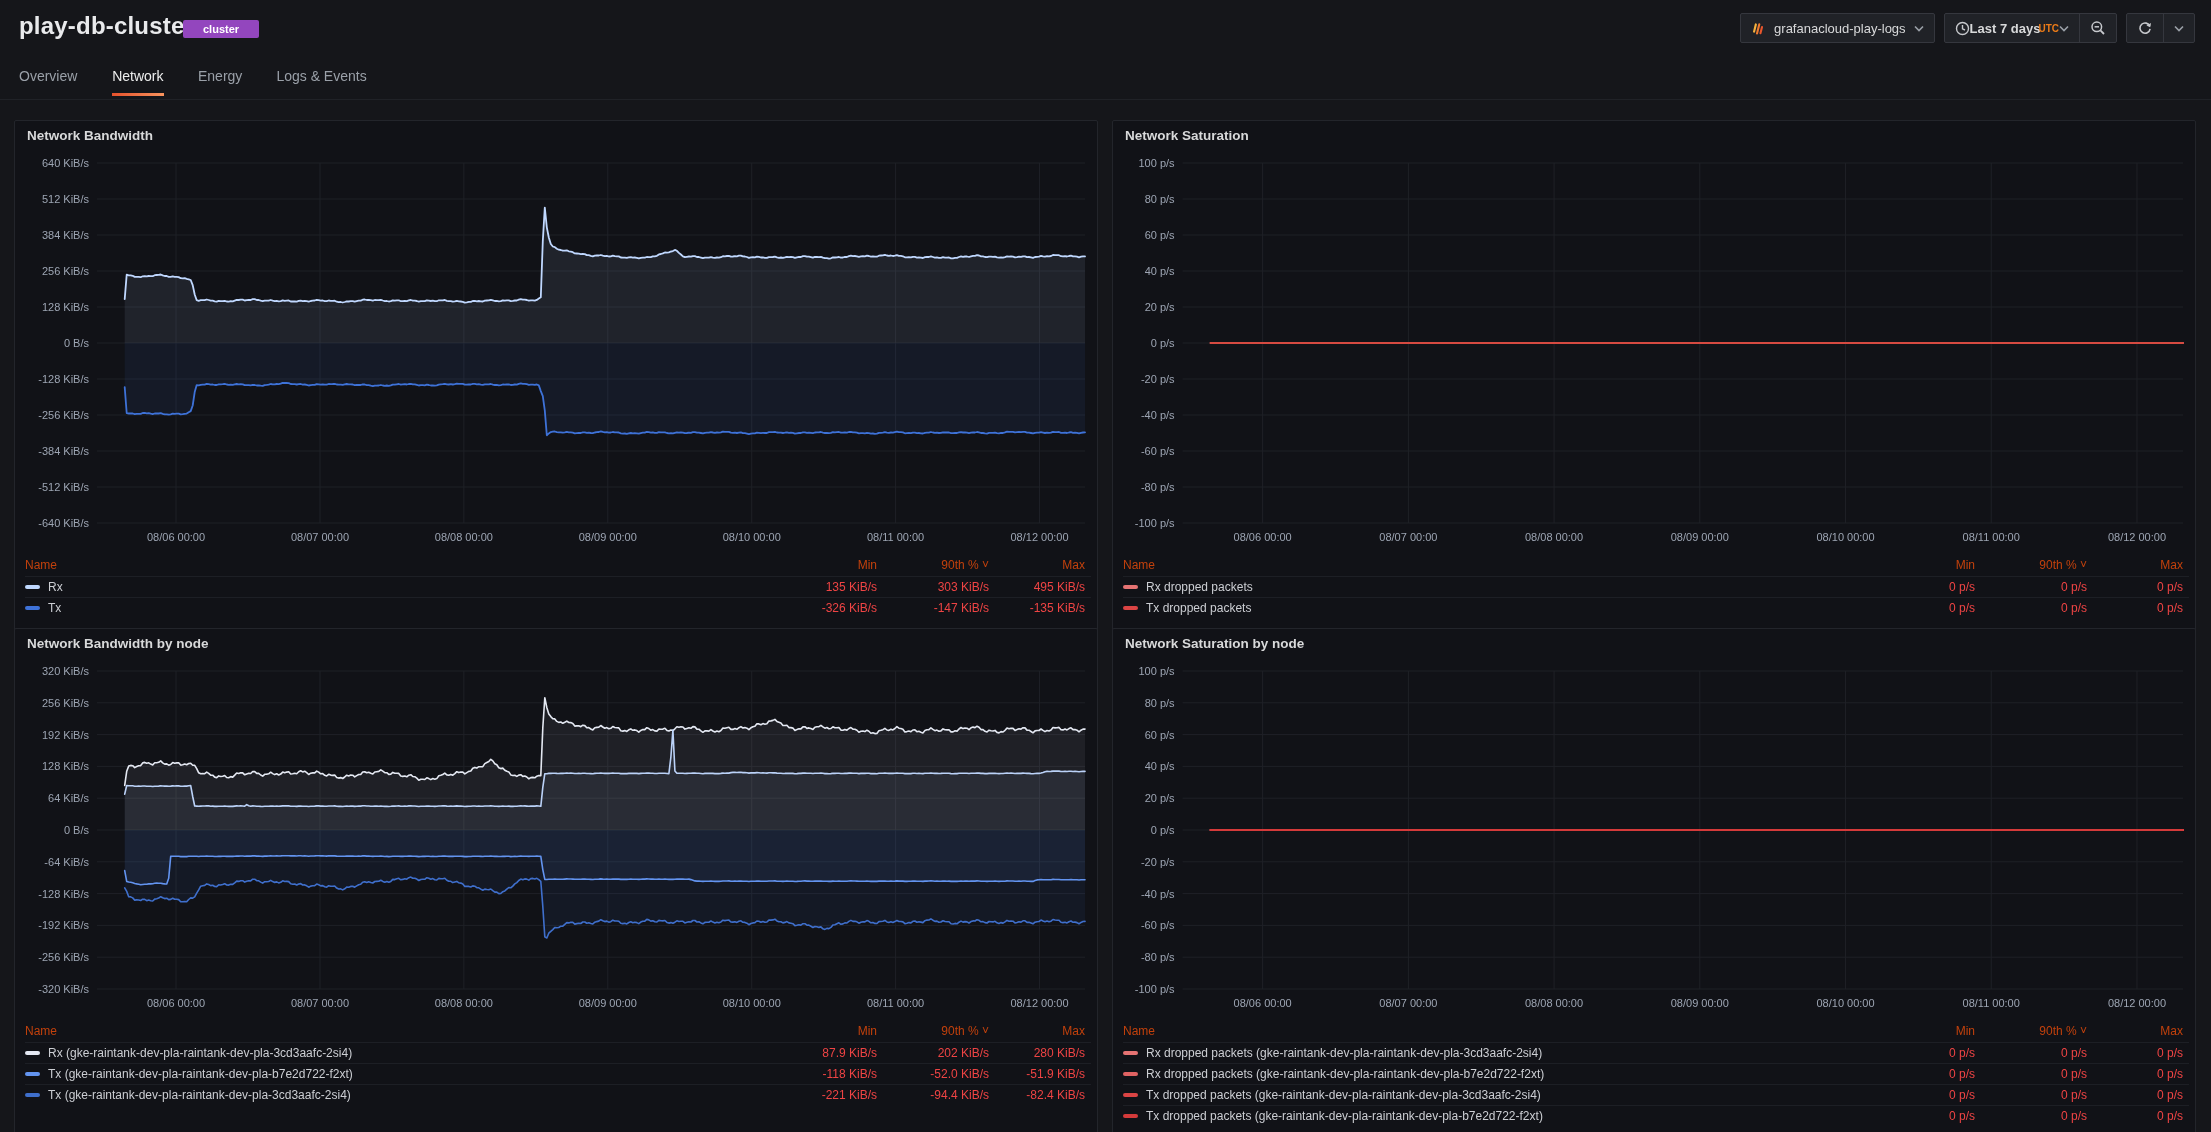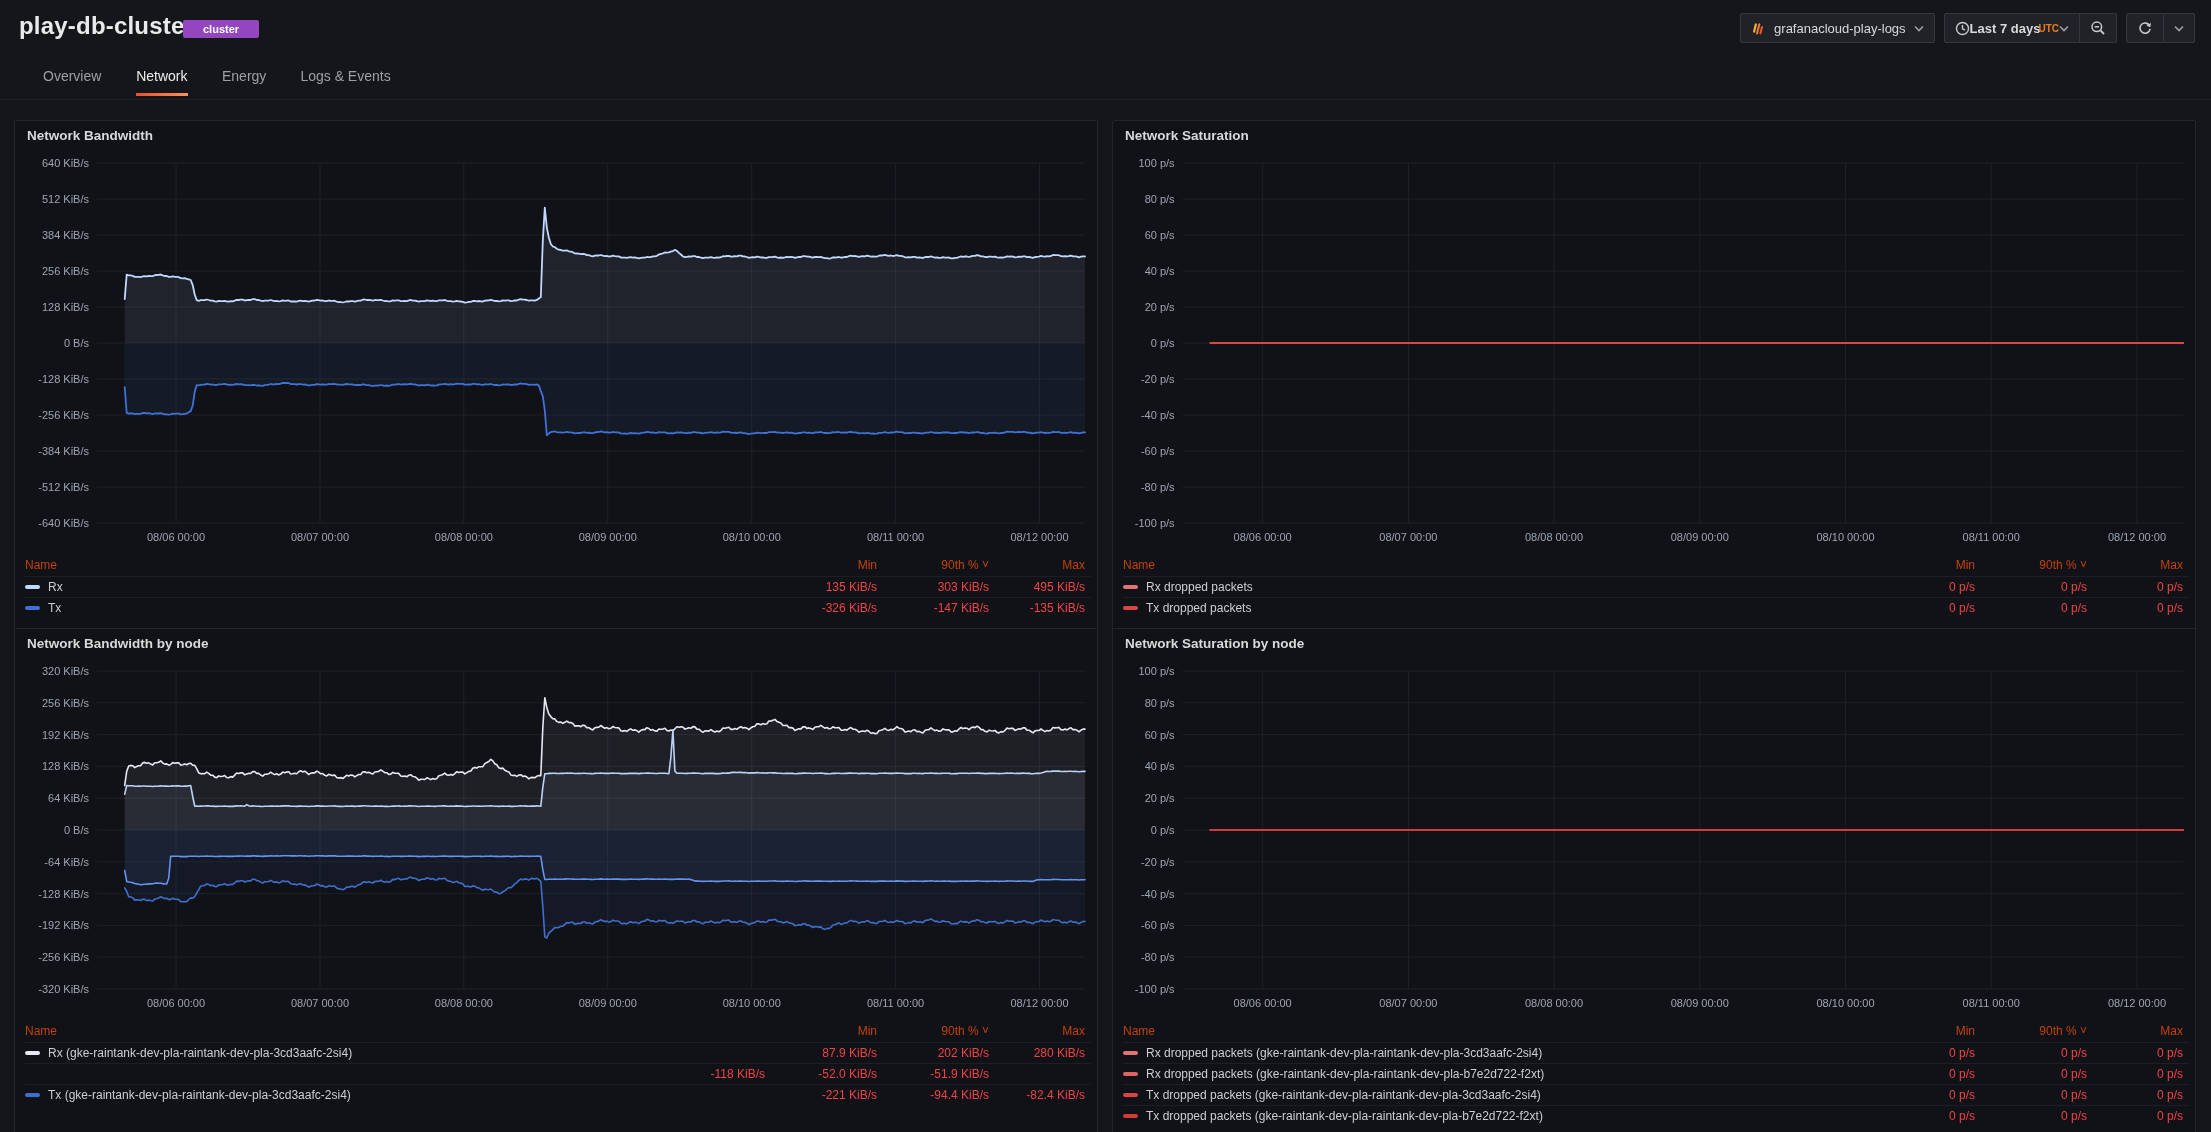--- a/index.html
+++ b/index.html
@@ -28,21 +28,21 @@
     cursor:pointer;
   }
   .tb-group { display:flex; height:30px; background:#202227; border:1px solid #35373e; border-radius:2px; }
   .tb-seg { display:flex; align-items:center; padding:0 10px; font-size:13px; }
   .tb-seg + .tb-seg { border-left:1px solid #35373e; }
   .utc-tag { color:#eb7b18; font-size:10px; font-weight:700; margin-left:-2px; }
   .chev { width:10px; height:7px; display:inline-block; }
   .chev svg, .mini-icon svg { display:block; }
   
   #tabbar { position:absolute; left:0; top:60px; width:100%; height:40px; border-bottom:1px solid #202227; }
-  .tab { position:absolute; top:8px; font-size:14px; color:#9aa0a8; cursor:pointer; padding-bottom:12px;margin-left:24px; }
+  .tab { position:absolute; top:8px; font-size:14px; color:#9aa0a8; cursor:pointer; padding-bottom:12px; }
   .tab.active { color:#eceded; }
   .tab.active::after {
     content:""; position:absolute; left:0; right:0; bottom:0; height:3px;
     background:linear-gradient(90deg,#e6522c,#f9945e);
   }
   
   .panel {
     position:absolute; width:1084px; height:589px;
     background:#111217; border:1px solid #23252b; border-radius:2px;
   }
@@ -341,20 +341,24 @@
         <div class="lg-row">
           <div class="lg-name">
             <span class="lg-mark" style="background: rgb(228, 232, 242);"></span>
             <span>Rx (gke-raintank-dev-pla-raintank-dev-pla-3cd3aafc-2si4)</span>
           </div>
           <div class="lg-val">87.9 KiB/s</div>
           <div class="lg-val">202 KiB/s</div>
           <div class="lg-val">280 KiB/s</div>
         </div>
         <div class="lg-row">
+          <div class="lg-name">
+            <span class="lg-mark" style="background: rgb(99, 148, 240);"></span>
+            <span>Tx (gke-raintank-dev-pla-raintank-dev-pla-b7e2d722-f2xt)</span>
+          </div>
           <div class="lg-val">-118 KiB/s</div>
           <div class="lg-val">-52.0 KiB/s</div>
           <div class="lg-val">-51.9 KiB/s</div>
         </div>
         <div class="lg-row">
           <div class="lg-name">
             <span class="lg-mark" style="background: rgb(63, 111, 204);"></span>
             <span>Tx (gke-raintank-dev-pla-raintank-dev-pla-3cd3aafc-2si4)</span>
           </div>
           <div class="lg-val">-221 KiB/s</div>

